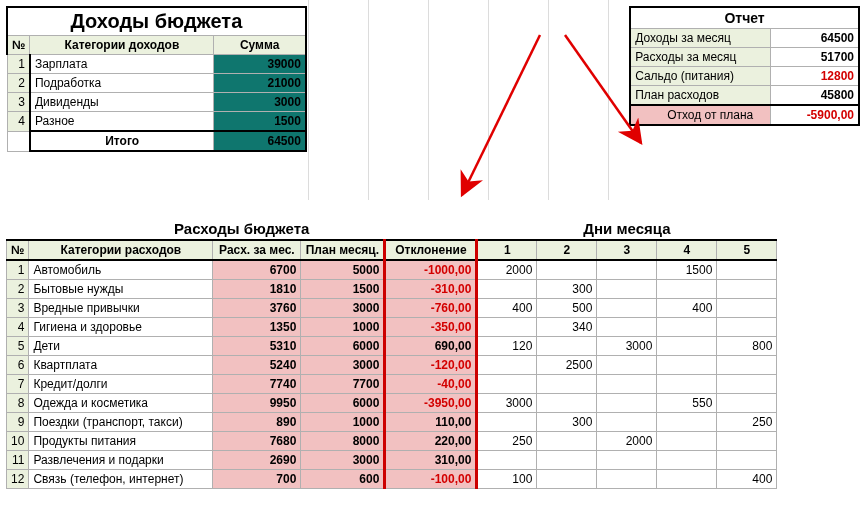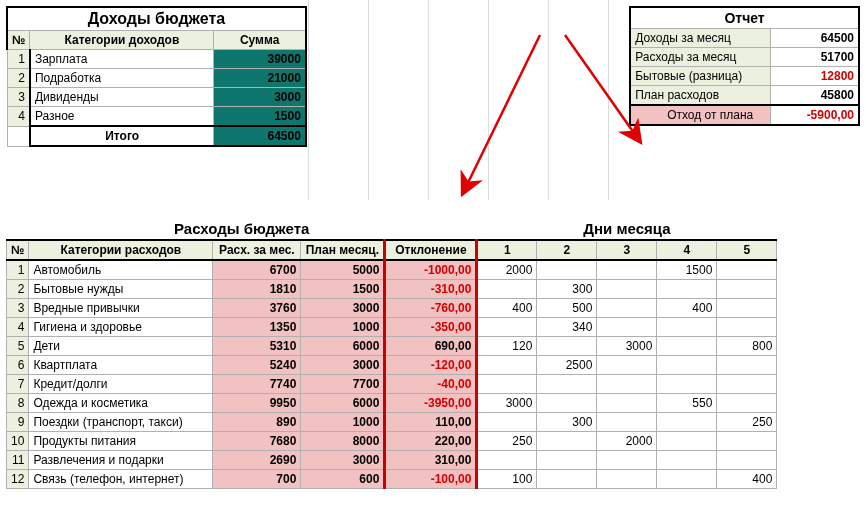--- a/index.html
+++ b/index.html
@@ -13,21 +13,21 @@
     overflow: hidden;
     position: relative;
   }
   .sheet { position: relative; width: 866px; height: 512px; }
 
   table { border-collapse: collapse; }
   td, th { border: 1px solid #b0b0b0; padding: 2px 4px; height: 19px; }
 
   
   .income-tbl { position: absolute; left: 6px; top: 6px; }
-  .income-tbl .title { text-align: center; font-weight: bold; font-size: 16px; background: #fff; }
+  .income-tbl .title { text-align: center; font-weight: bold; font-size: 20px; background: #fff; }
   .income-tbl .hdr { background: #ebf1de; font-weight: bold; text-align: center; }
   .col-num { width: 22px; text-align: right; background: #ebf1de; }
   .col-cat { width: 184px; text-align: left; }
   .col-sum { width: 92px; text-align: right; background: #0f766e; font-weight: bold; }
   .income-tbl .itogo-row td { font-weight: bold; border-top: 2px solid #000; }
   .income-tbl .itogo-row .col-num { background: #fff; border-top: 1px solid #b0b0b0; }
 
   
   .report-tbl { position: absolute; right: 6px; top: 6px; border: 2px solid #000; }
   .report-tbl .title { text-align: center; font-weight: bold; font-size: 14px; }
@@ -126,21 +126,21 @@
       <tbody id="report-body">
         <tr>
           <td class="lab">Доходы за месяц</td>
           <td class="val ">64500</td>
         </tr>
         <tr>
           <td class="lab">Расходы за месяц</td>
           <td class="val ">51700</td>
         </tr>
         <tr>
-          <td class="lab">Бытовые (разница)</td>
+          <td class="lab">Сальдо (питания)</td>
           <td class="val red">12800</td>
         </tr>
         <tr>
           <td class="lab">План расходов</td>
           <td class="val ">45800</td>
         </tr>
         <tr class="thickline">
           <td class="lab" style="background:#f2c1c1">Отход от плана</td>
           <td class="val red">-5900,00</td>
         </tr>

